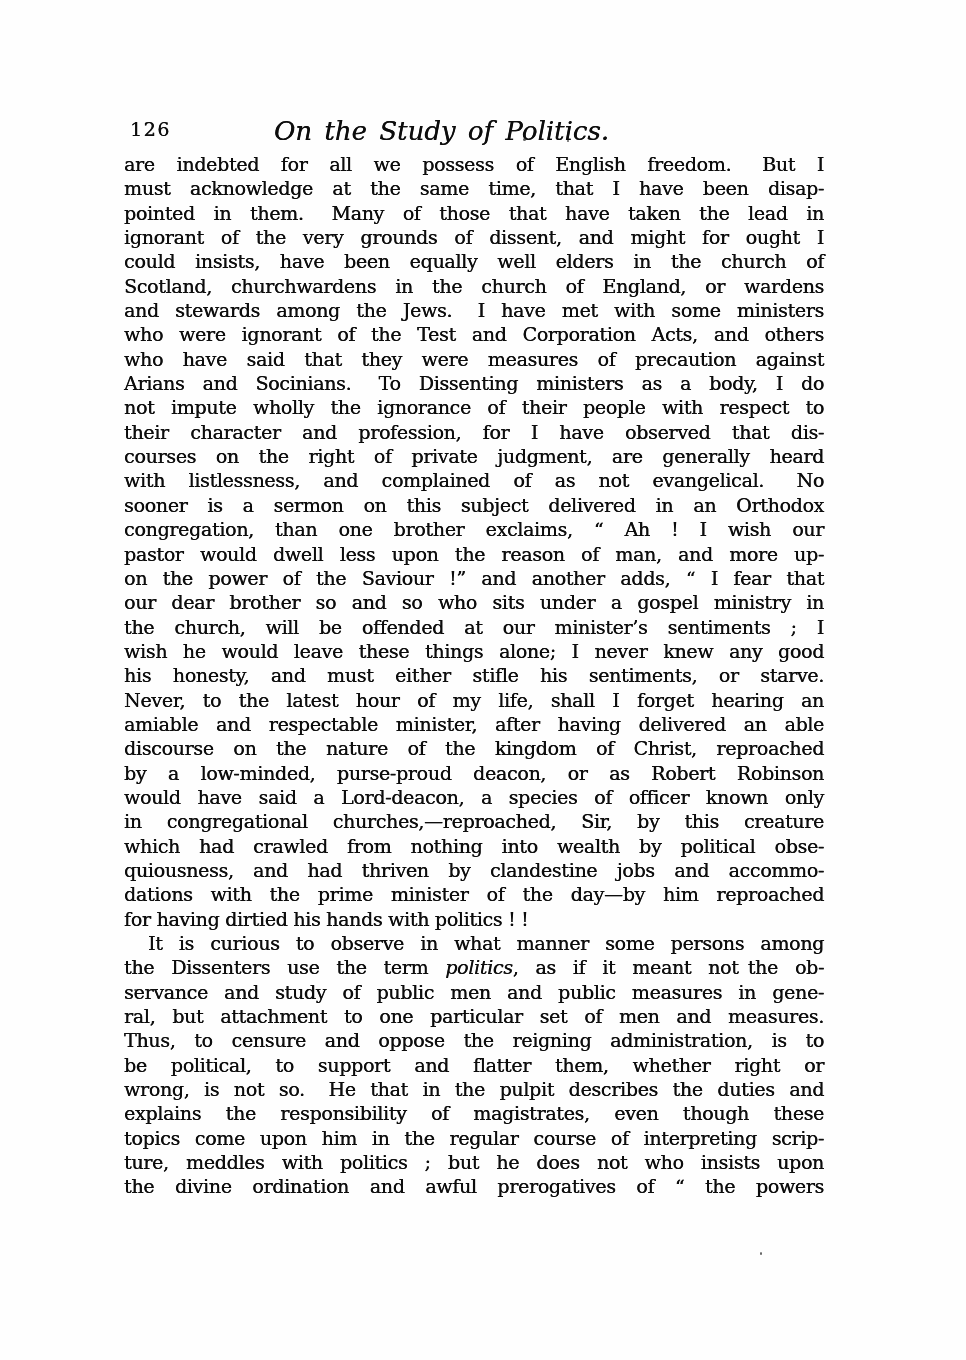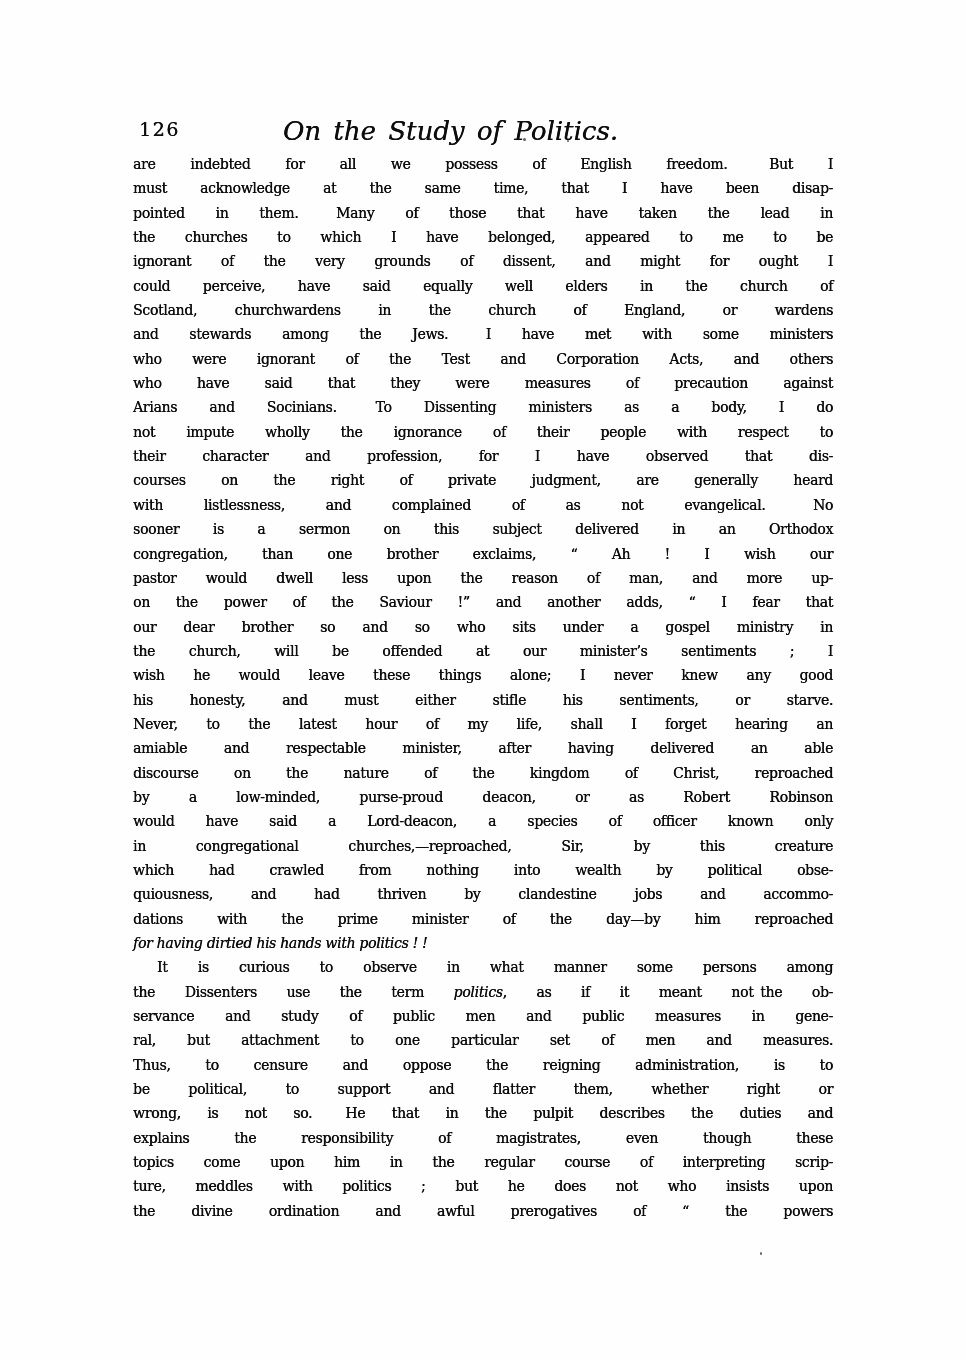--- a/index.html
+++ b/index.html
@@ -7,21 +7,21 @@
     position: relative;
     width: 966px;
     height: 1360px;
     background: var(--paper, #ffffff);
     color: var(--ink, #0d0d0d);
     font-family: "DejaVu Serif", serif;
     overflow: hidden;
   }
   .textblock {
     position: absolute;
-    left: 133px;
+    left: 124px;
     top: 118px;
     width: 700px;
   }
   .page-header {
     position: relative;
     height: 34px;
   }
   .page-number {
     position: absolute;
     left: 6px;
@@ -37,29 +37,29 @@
     font-style: italic;
     font-size: 26px;
     word-spacing: 4px;
     text-shadow: 0.3px 0 0 currentColor;
   }
   .body-text { margin: 0; }
   .paragraph { margin: 0; }
   .line {
     height: 24.35px;
     line-height: 24.35px;
-    font-size: 14px;
+    font-size: 19px;
     letter-spacing: -0.3px;
     white-space: nowrap;
     text-align: justify;
     text-align-last: justify;
     text-shadow: 0.3px 0 0 currentColor;
   }
   .line.indent { text-indent: 24px; }
-  .line.no-stretch { text-align-last: left; font-style: italic; }
+  .line.no-stretch { text-align-last: left; }
   .line i { }
   .speck {
     position: absolute;
     background: #2a2a2a;
     border-radius: 50%;
     opacity: 0.75;
   }
 </style>
 </head>
 <body>
@@ -68,23 +68,22 @@
   <div class="textblock">
     <div class="page-header">
       <span class="page-number">126</span>
       <span class="running-title">On the Study of Politics.</span>
     </div>
     <div class="body-text">
         <div class="paragraph">
           <div class="line">are indebted for all we possess of English freedom.  But I</div>
           <div class="line">must acknowledge at the same time, that I have been disap-</div>
           <div class="line">pointed in them.  Many of those that have taken the lead in</div>
-          <div class="line">the churches to which I have belonged, appeared to me to be</div>
           <div class="line">ignorant of the very grounds of dissent, and might for ought I</div>
-          <div class="line">could perceive, have said equally well elders in the church of</div>
+          <div class="line">could insists, have been equally well elders in the church of</div>
           <div class="line">Scotland, churchwardens in the church of England, or wardens</div>
           <div class="line">and stewards among the Jews.  I have met with some ministers</div>
           <div class="line">who were ignorant of the Test and Corporation Acts, and others</div>
           <div class="line">who have said that they were measures of precaution against</div>
           <div class="line">Arians and Socinians.  To Dissenting ministers as a body, I do</div>
           <div class="line">not impute wholly the ignorance of their people with respect to</div>
           <div class="line">their character and profession, for I have observed that dis-</div>
           <div class="line">courses on the right of private judgment, are generally heard</div>
           <div class="line">with listlessness, and complained of as not evangelical.  No</div>
           <div class="line">sooner is a sermon on this subject delivered in an Orthodox</div>

